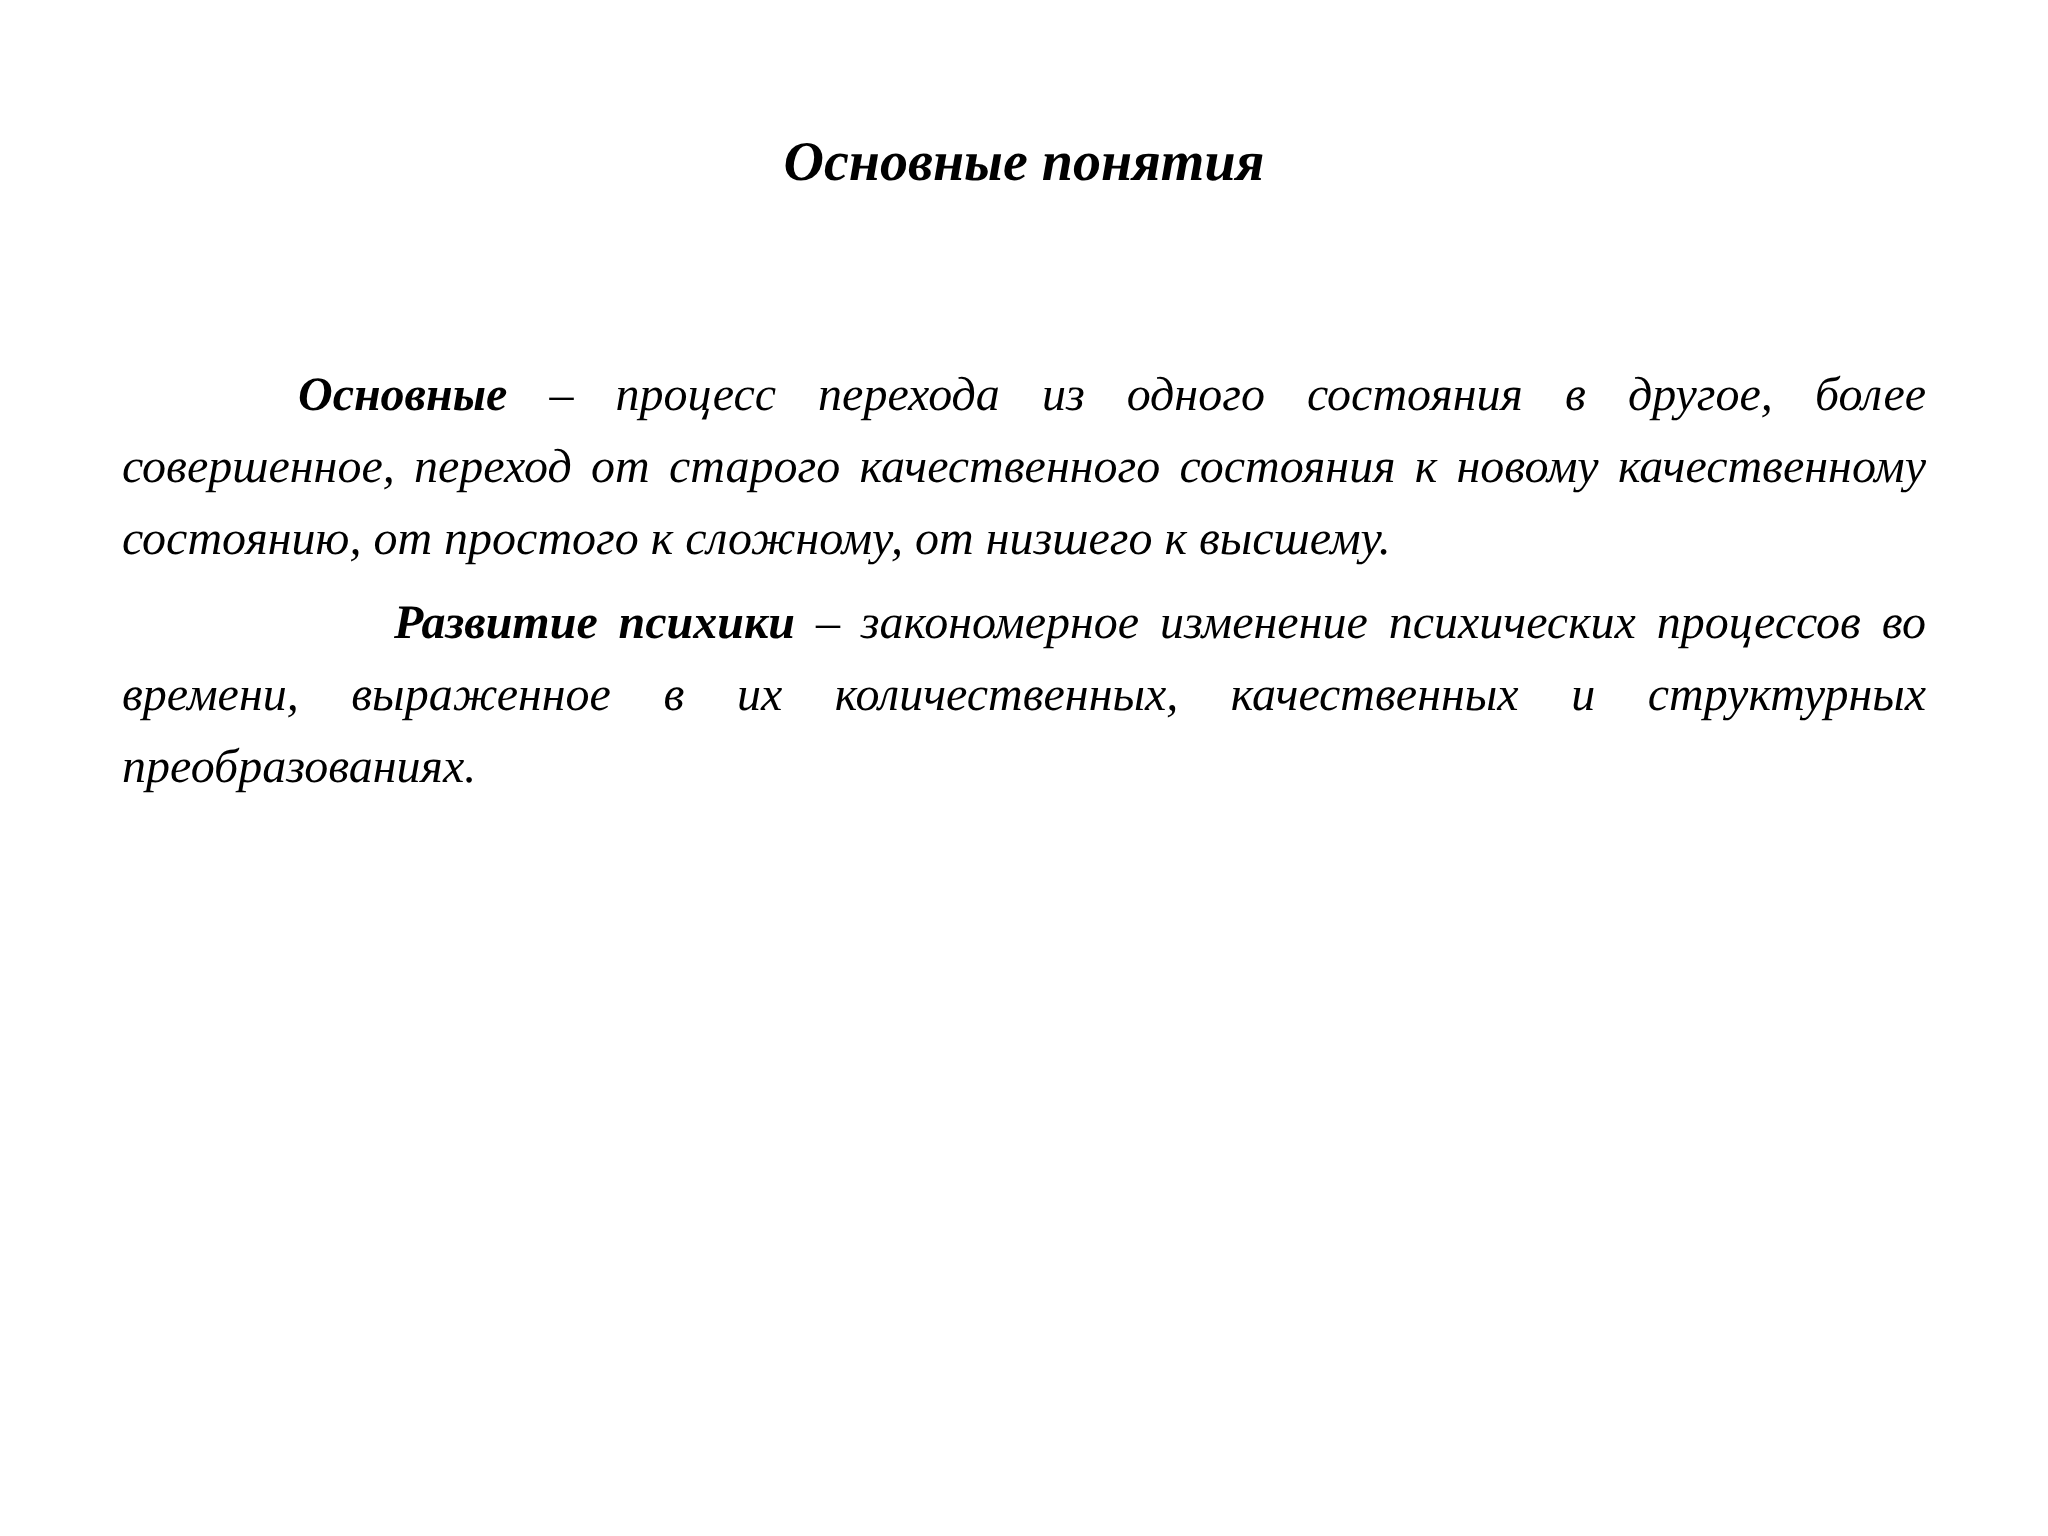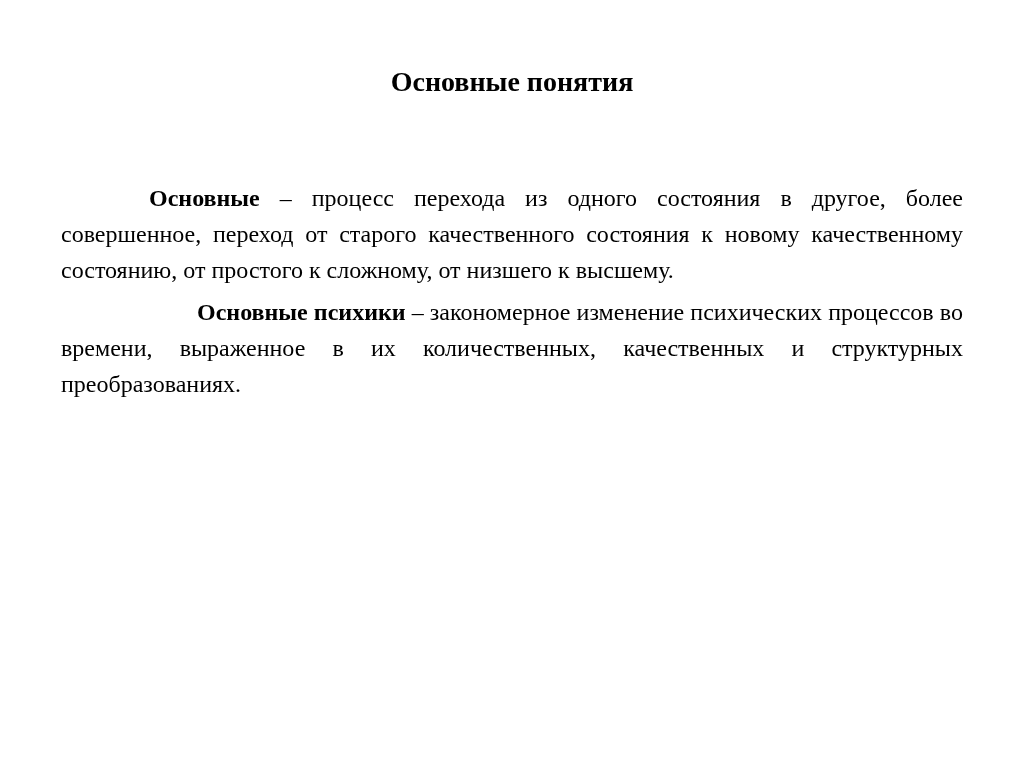--- a/index.html
+++ b/index.html
@@ -13,20 +13,21 @@
       position: relative;
       overflow: hidden;
       font-family: "Liberation Serif", "DejaVu Serif", serif;
       color: #000000;
     }
     .slide {
       position: absolute;
       left: 0; top: 0;
       width: 1024px; height: 768px;
       background: #ffffff;
+      font-style: italic;
     }
     .title {
       position: absolute;
       top: 62px;
       left: 0;
       width: 1024px;
       text-align: center;
       font-size: 28px;
       font-weight: bold;
       line-height: 40px;
@@ -50,15 +51,15 @@
     .term { font-weight: bold; }
   </style>
 </head>
 <body>
 
 <div class="slide">
   <h1 class="title">Основные понятия</h1>
 
   <div class="body-text">
     <p class="para para1"><span class="term">Основные</span><span> – процесс перехода из одного состояния в другое, более совершенное, переход от старого качественного состояния к новому качественному состоянию, от простого к сложному, от низшего к высшему.</span></p>
-    <p class="para para2"><span class="term">Основные психики</span><span> – закономерное изменение психических процессов во времени, выраженное в их количественных, качественных и структурных преобразованиях.</span></p>
+    <p class="para para2"><span class="term">Развитие психики</span><span> – закономерное изменение психических процессов во времени, выраженное в их количественных, качественных и структурных преобразованиях.</span></p>
   </div>
 </div>
 
 </body></html>

